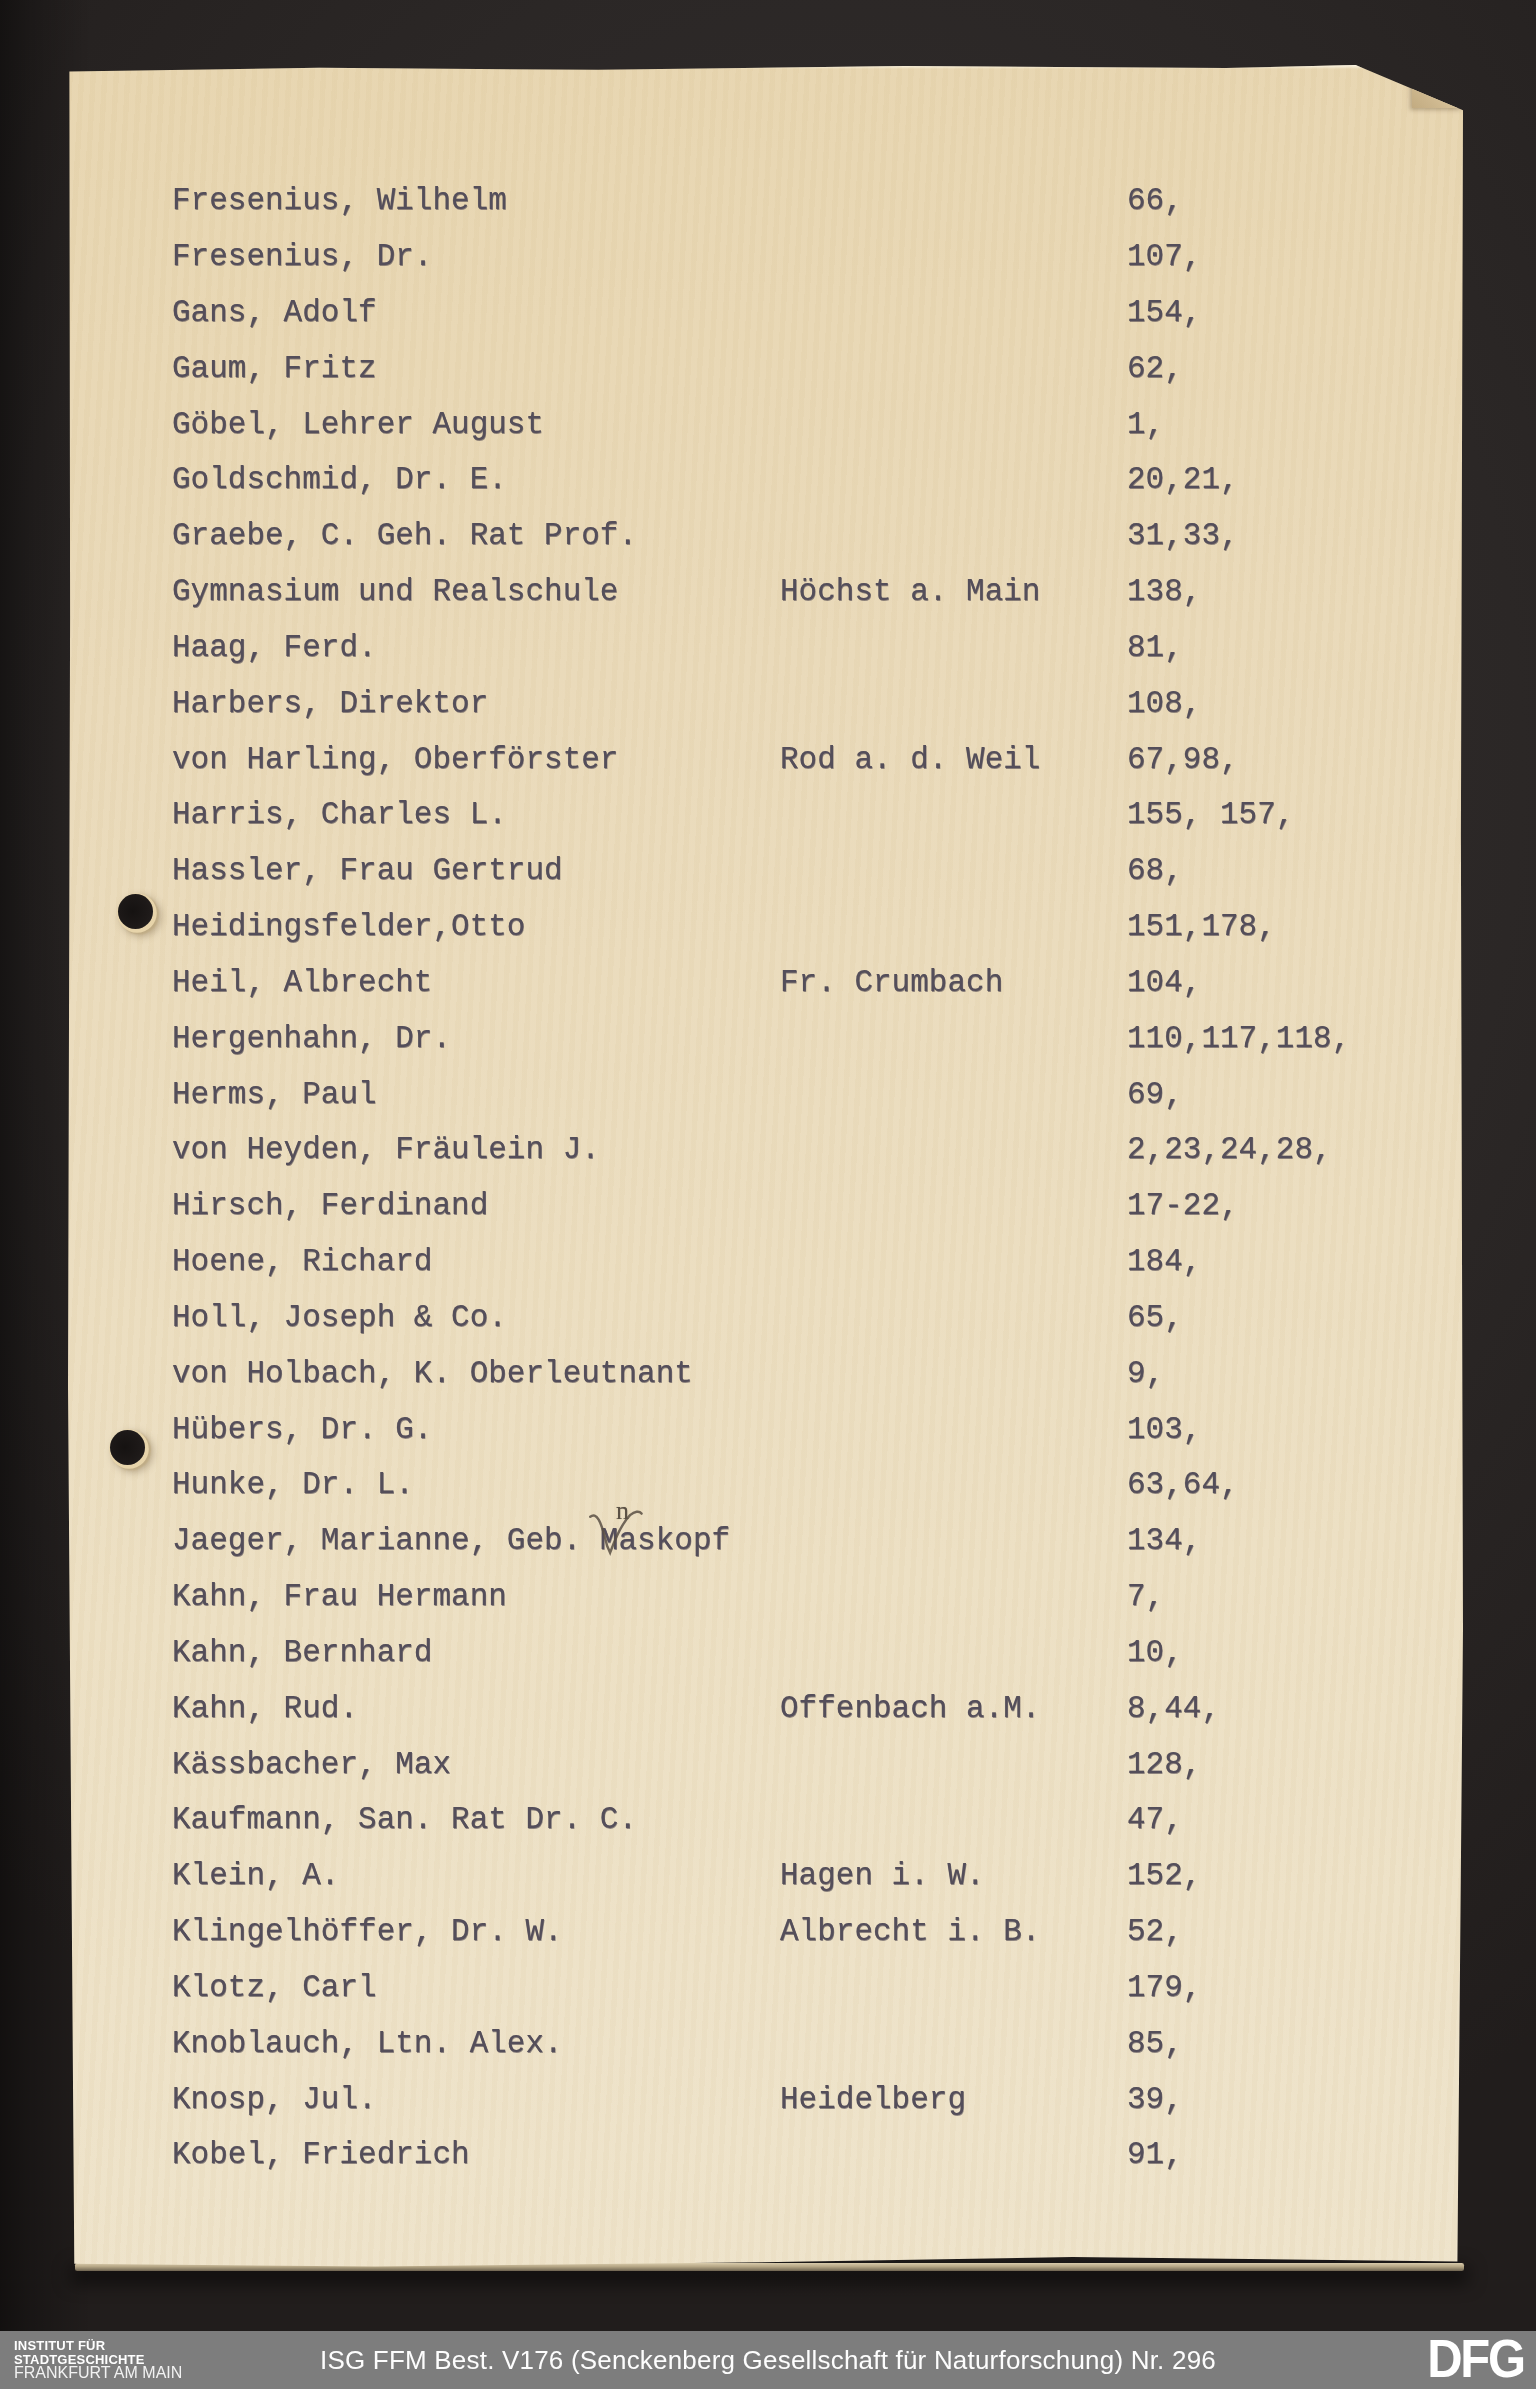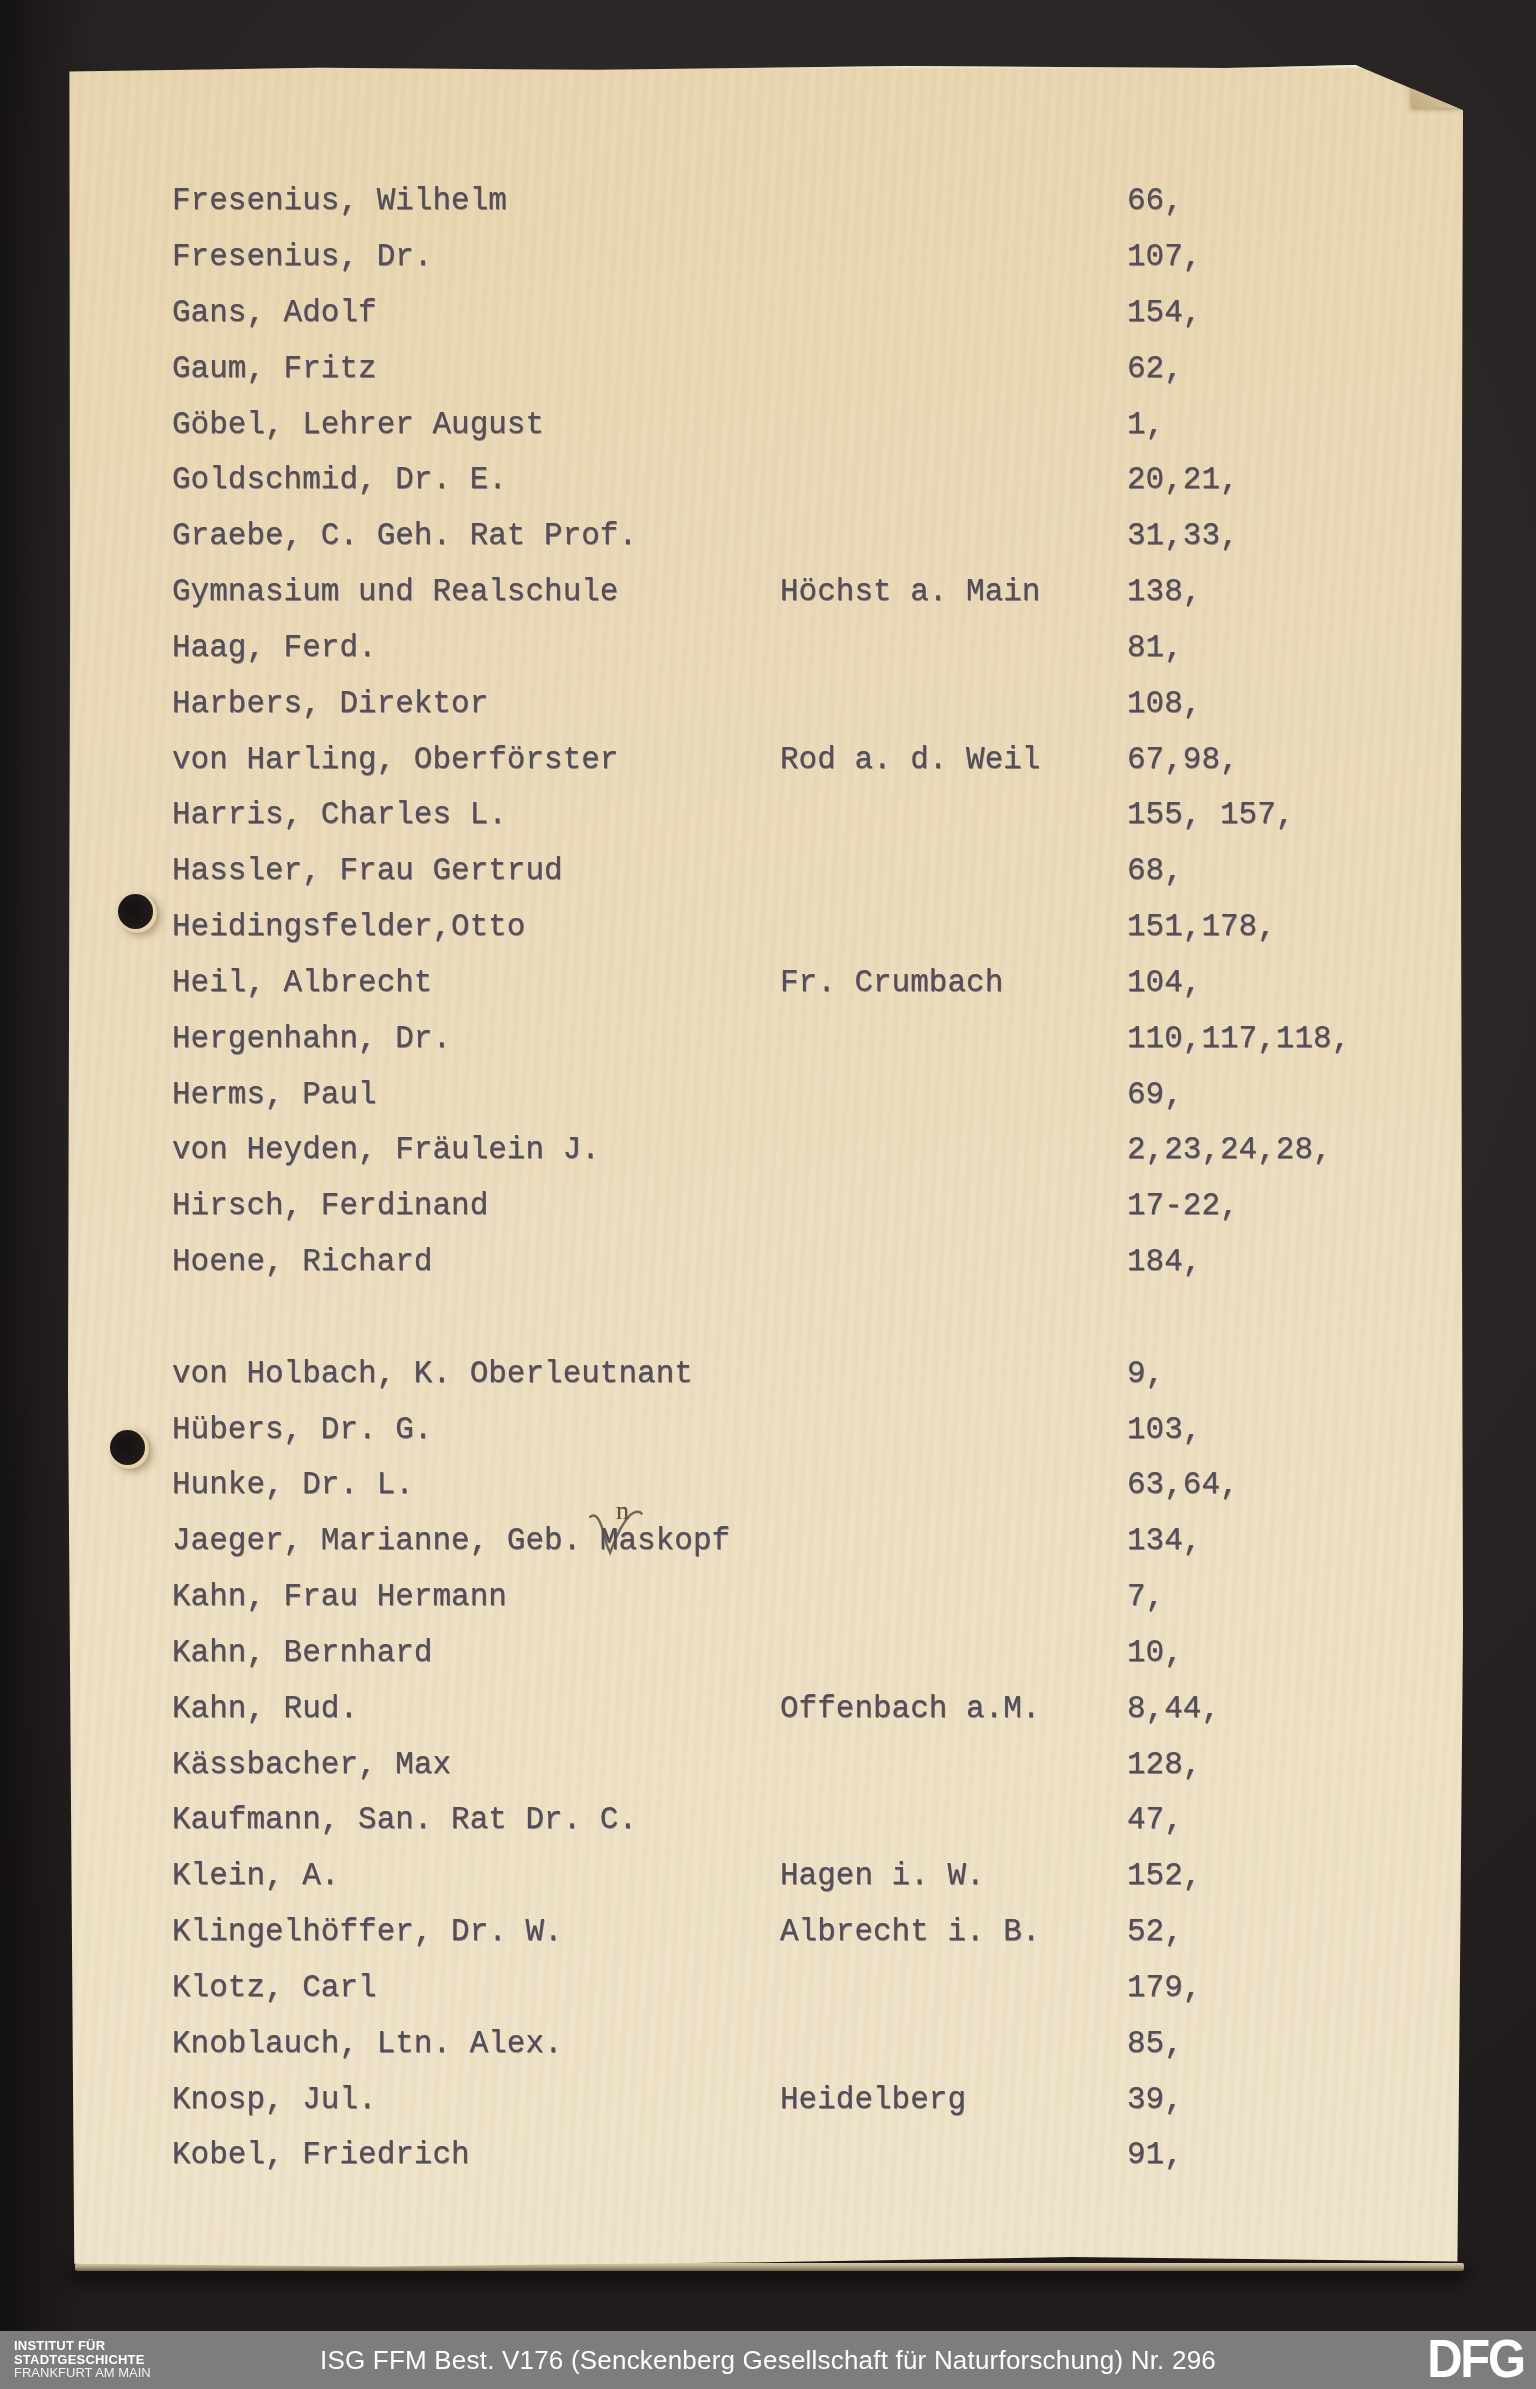--- a/index.html
+++ b/index.html
@@ -84,21 +84,21 @@
   
   .footer-bar{
     position:absolute;left:0;bottom:0;width:1536px;height:58px;
     background:#7d7d7d;
   }
   .inst{
     position:absolute;left:14px;top:7.7px;color:#ffffff;
     font-family:"Liberation Sans", sans-serif;
   }
   .inst .l1,.inst .l2{font-size:13px;font-weight:bold;line-height:14px;letter-spacing:0.2px;}
-  .inst .l3{font-size:13px;font-weight:normal;line-height:12.3px;color:#f2f2f2;}
+  .inst .l3{font-size:16px;font-weight:normal;line-height:12.3px;color:#f2f2f2;}
   .ref-text{
     position:absolute;left:0;top:0;width:100%;height:58px;
     display:flex;align-items:center;justify-content:center;
     font-size:26px;color:#fdfdfd;font-weight:500;letter-spacing:0.2px;
   }
   .dfg-logo{
     position:absolute;right:12.3px;top:50%;transform:translateY(-52%) scaleY(1.08);
     font-size:49px;font-weight:bold;letter-spacing:-2.3px;color:#ffffff;
     font-family:"Liberation Sans", sans-serif;
   }
@@ -192,20 +192,24 @@
         <span class="tw entry-pages">2,23,24,28,</span>
       </div>
       <div class="row" style="top: 1107px;">
         <span class="tw entry-name">Hirsch, Ferdinand</span>
         <span class="tw entry-pages">17-22,</span>
       </div>
       <div class="row" style="top: 1163px;">
         <span class="tw entry-name">Hoene, Richard</span>
         <span class="tw entry-pages">184,</span>
       </div>
+      <div class="row" style="top: 1219px;">
+        <span class="tw entry-name">Holl, Joseph &amp; Co.</span>
+        <span class="tw entry-pages">65,</span>
+      </div>
       <div class="row" style="top: 1275px;">
         <span class="tw entry-name">von Holbach, K. Oberleutnant</span>
         <span class="tw entry-pages">9,</span>
       </div>
       <div class="row" style="top: 1331px;">
         <span class="tw entry-name">Hübers, Dr. G.</span>
         <span class="tw entry-pages">103,</span>
       </div>
       <div class="row" style="top: 1386px;">
         <span class="tw entry-name">Hunke, Dr. L.</span>

